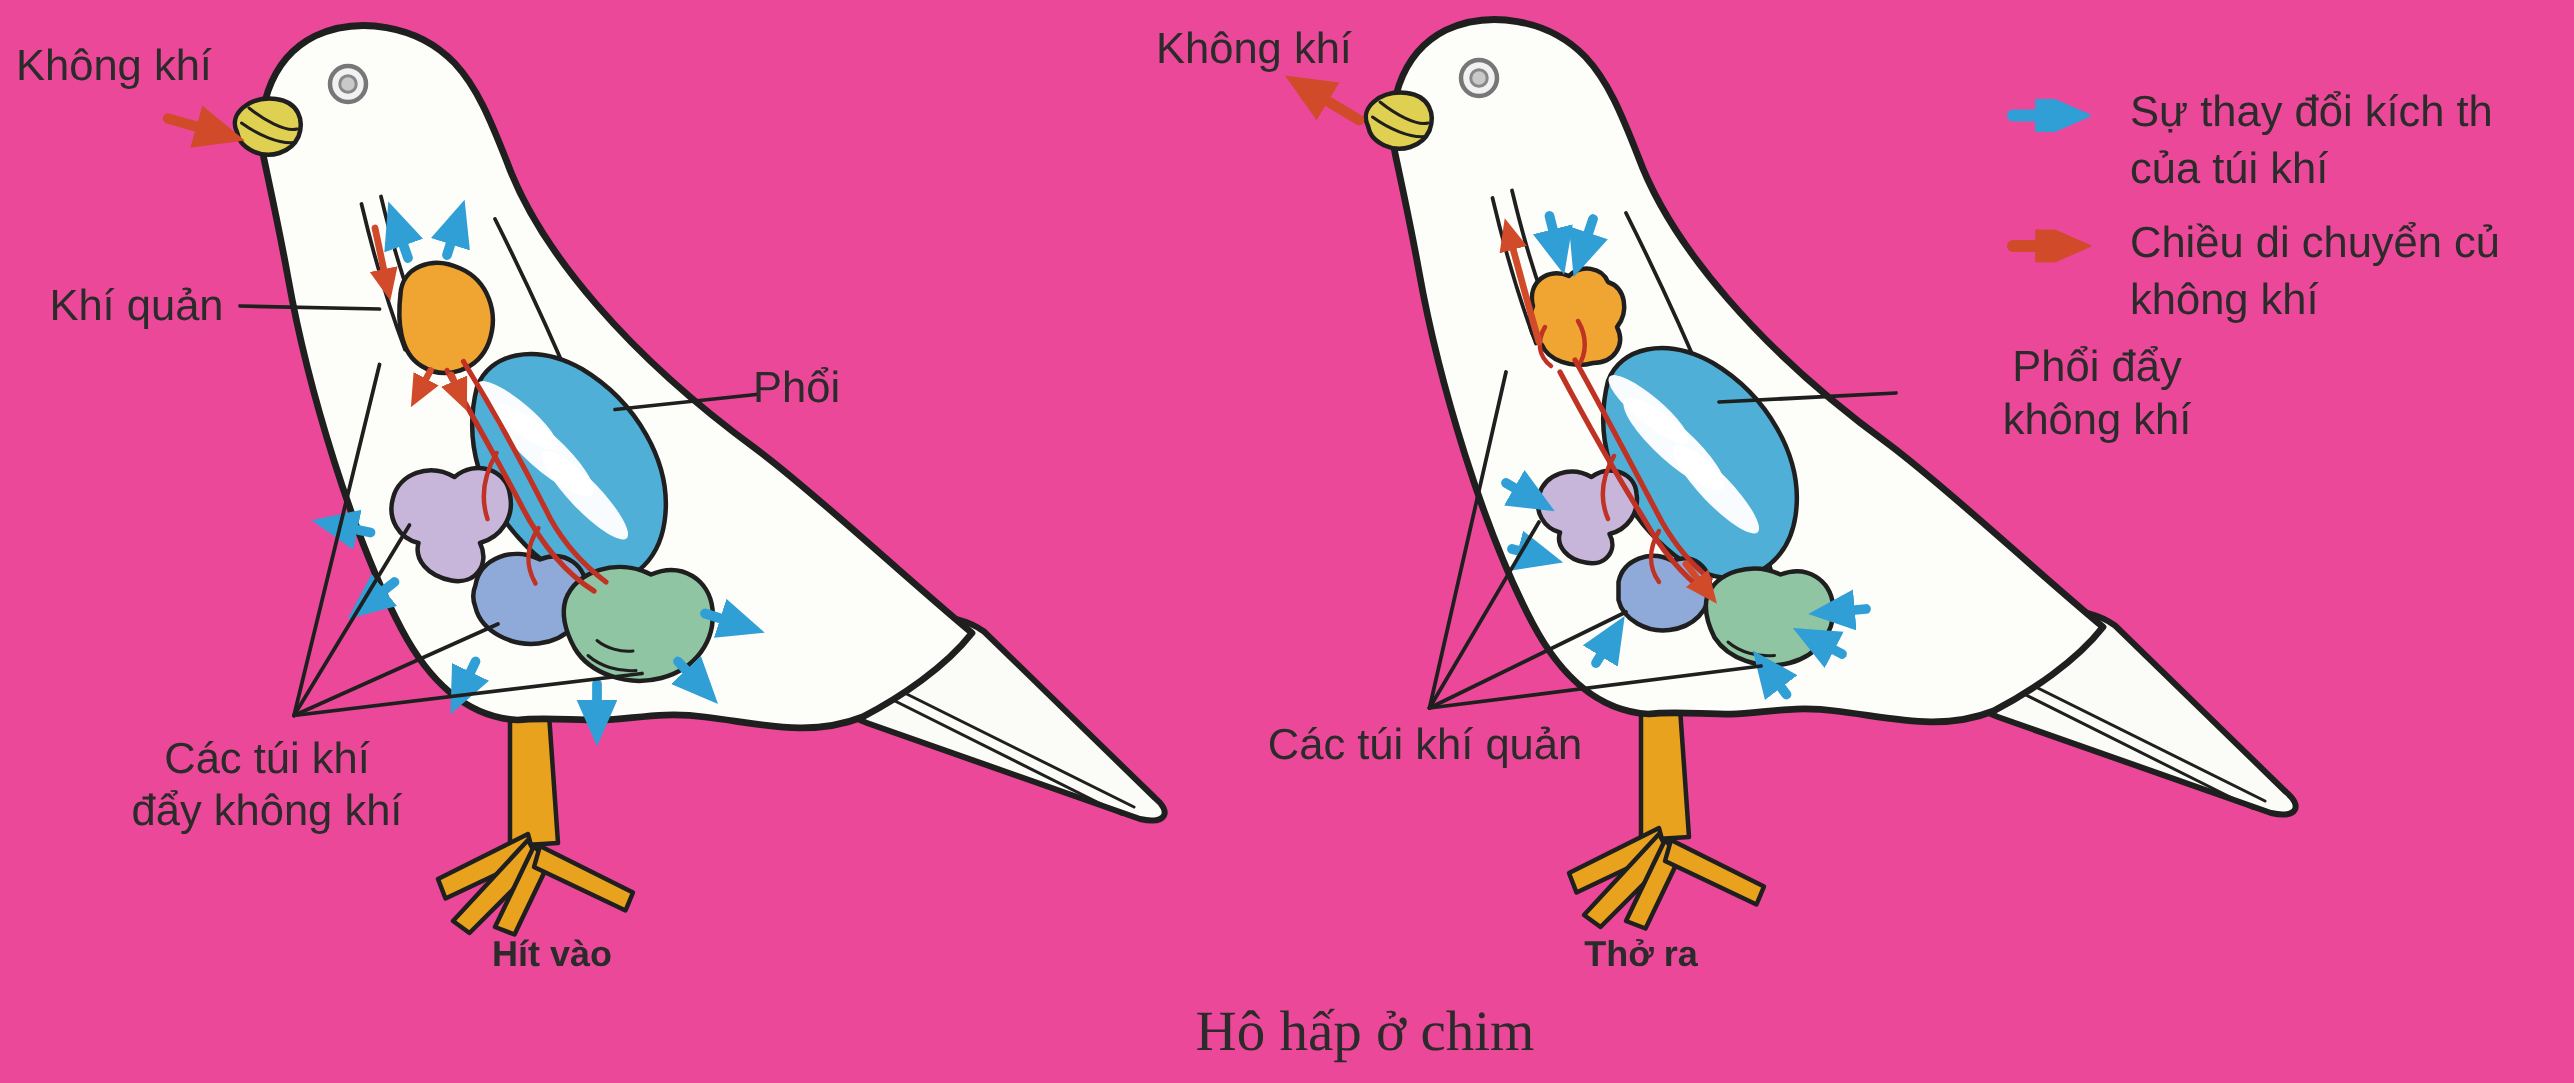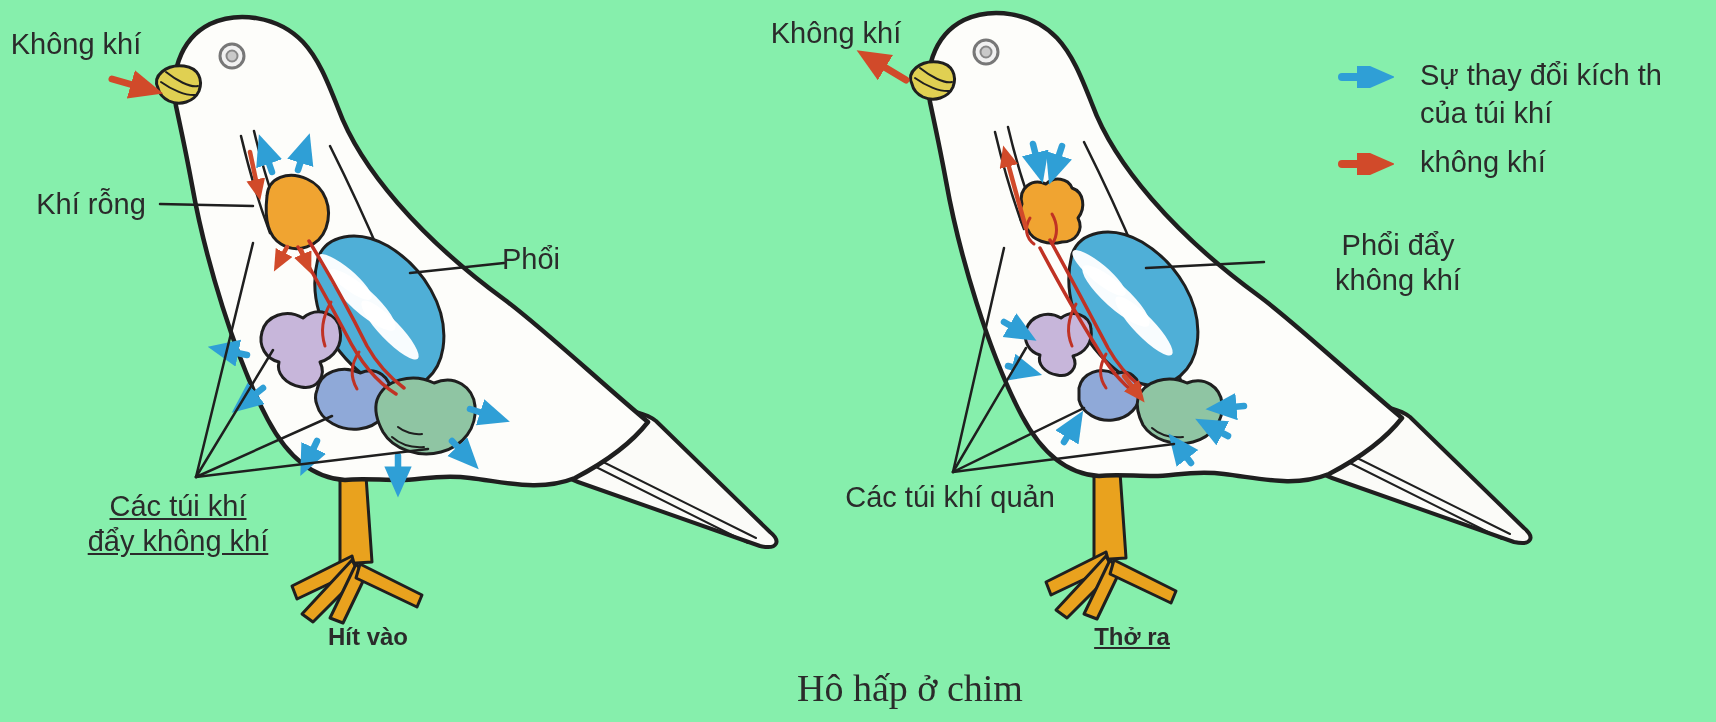--- a/index.html
+++ b/index.html
@@ -1,17 +1,17 @@
 <!DOCTYPE html>
 <html style="--ink: #1f1f1f; --text: #2b2b2b; --arrow-blue: #2f9fd6; --arrow-red: #d14a2a; --sac-orange: #f0a431; --lung-blue: #4fafd7; --sac-purple: #c7b6da; --sac-slate: #8fa9d8; --sac-green: #8fc5a3; --vessel-red: #c03224; --beak-yellow: #e0d052; --foot-orange: #e9a21e;"><head>
 <meta charset="utf-8">
 <style>
   html,body{margin:0;padding:0;background:#ffffff;}
   .stage{
-    position:relative;width:1716px;height:722px;background:#86efac;
+    position:relative;width:1716px;height:722px;background:#ec4899;
     overflow:hidden;font-family:"Liberation Sans",sans-serif;
     color:var(--text,#2b2b2b);
   }
   .art{position:absolute;left:0;top:0;}
   .lbl{position:absolute;font-size:29px;line-height:35px;text-align:center;white-space:nowrap;}
   .lbl .ln{display:block;}
   .cap{position:absolute;font-size:24px;font-weight:bold;text-align:center;white-space:nowrap;}
   .fig-cap{position:absolute;font-family:"Liberation Serif",serif;font-size:38px;text-align:center;white-space:nowrap;}
   .legend{position:absolute;left:1338px;top:12px;margin-top:44px;}
   .legend-row{display:flex;align-items:flex-start;}
@@ -183,53 +183,54 @@
       <path class="ln-ink" d="M 199 476 L 250 252"></path>
       <path class="ln-ink" d="M 199 476 L 272 352"></path>
       <path class="ln-ink" d="M 199 476 L 330 412"></path>
       <path class="ln-ink" d="M 199 476 L 420 448"></path>
     </g>
   </svg>
 
   <div class="lbl" style="left:2px;top:27px;width:148px;">
     <span class="ln">Không khí</span>
   </div>
-  <div class="lbl" style="left:28px;top:187px;width:126px;">Khí rỗng</div>
+  <div class="lbl" style="left:28px;top:187px;width:126px;">Khí quản</div>
   <div class="lbl" style="left:502px;top:242px;">Phổi</div>
-  <div class="lbl" style="left:62px;top:489px;width:232px;text-decoration:underline;">
+  <div class="lbl" style="left:62px;top:489px;width:232px;">
     <span class="ln">Các túi khí</span>
     <span class="ln">đẩy không khí</span>
   </div>
   <div class="cap" style="left:298px;top:623px;width:140px;">Hít vào</div>
 
   <div class="lbl" style="left:756px;top:16px;width:160px;">
     <span class="ln">Không khí</span>
   </div>
   <div class="lbl" style="left:1298px;top:228px;width:200px;">
     <span class="ln">Phổi đẩy</span>
     <span class="ln">không khí</span>
   </div>
   <div class="lbl" style="left:830px;top:480px;width:240px;">Các túi khí quản</div>
-  <div class="cap" style="left:1062px;top:623px;width:140px;text-decoration:underline;">Thở ra</div>
+  <div class="cap" style="left:1024px;top:623px;width:140px;">Thở ra</div>
 
   <div class="legend">
     <div class="legend-row">
       <svg class="legend-icon" width="56" height="22" viewBox="0 0 56 22">
         <path d="M 4 11 L 38 11" class="b-arrow" style="stroke-width:8;"></path>
       </svg>
       <div class="legend-text">
         <div>Sự thay đổi kích th</div>
         <div>của túi khí</div>
       </div>
     </div>
     <div class="legend-row">
       <svg class="legend-icon" width="56" height="22" viewBox="0 0 56 22">
         <path d="M 4 11 L 38 11" class="r-arrow" style="stroke-width:8;"></path>
       </svg>
       <div class="legend-text">
+        <div>Chiều di chuyển củ</div>
         <div>không khí</div>
       </div>
     </div>
   </div>
 
   <div class="fig-cap" style="left:700px;top:666px;width:420px;">Hô hấp ở chim</div>
 
 </div>
 
 </body></html>

